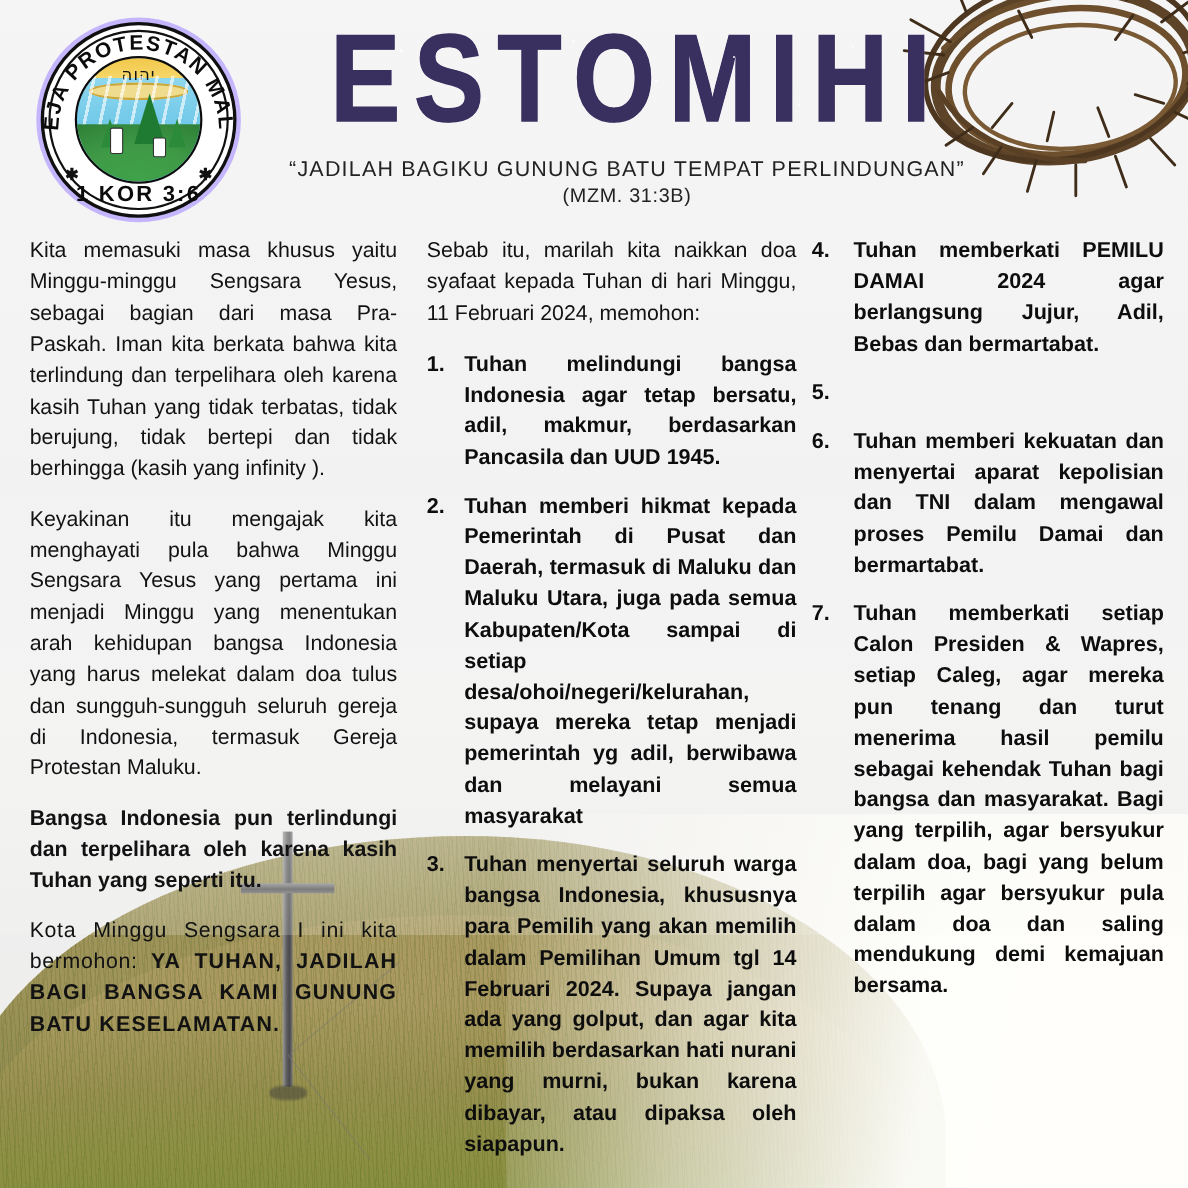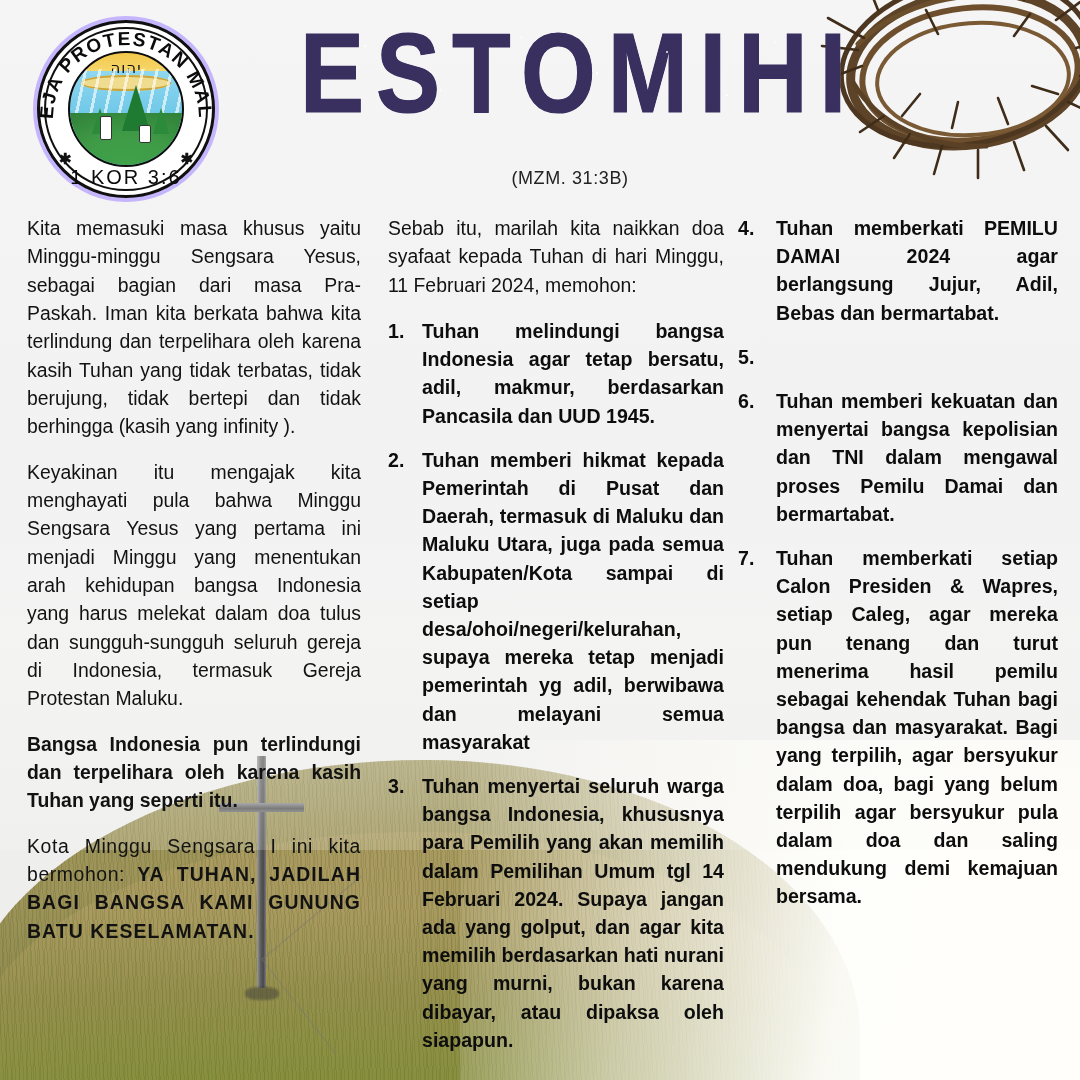--- a/index.html
+++ b/index.html
@@ -117,21 +117,21 @@
     border-left:14px solid transparent;border-right:14px solid transparent;
     border-bottom:46px solid #1f7a32;
   }
   .logo .tree.s2{left:20%;bottom:28%;border-left-width:8px;border-right-width:8px;border-bottom-width:26px;border-bottom-color:#2b8b3a;}
   .logo .tree.s3{left:74%;bottom:28%;border-left-width:8px;border-right-width:8px;border-bottom-width:26px;border-bottom-color:#2b8b3a;}
   .logo .person{position:absolute;bottom:22%;width:10px;height:22px;background:#fff;border:1px solid #333;border-radius:2px;}
   .logo .person.p1{left:27%;}
   .logo .person.p2{left:62%;height:16px;bottom:20%;}
   .logo .seal-top, .logo .seal-bot{
     position:absolute;left:0;width:100%;text-align:center;
-    font-weight:normal;color:#0b0b0b;
+    font-weight:bold;color:#0b0b0b;
   }
   .logo .seal-bot{
     bottom:13px;font-size:20px;letter-spacing:2px;
   }
   .logo .star{position:absolute;bottom:34px;font-size:15px;color:#111;font-weight:bold;}
   .logo .star.l{left:26px;}
   .logo .star.r{right:26px;}
   .arc-char{
     position:absolute;left:50%;top:50%;width:0;height:0;
     font-size:19px;font-weight:bold;color:#0b0b0b;
@@ -296,20 +296,21 @@
           </text>
         </svg>
       </div>
       <div class="star l">✱</div>
       <div class="star r">✱</div>
       <div class="seal-bot">1 KOR 3:6</div>
     </div>
 
     <div class="title">ESTOMIHI</div>
     <div class="title-grain"></div>
+    <div class="subtitle">“JADILAH BAGIKU GUNUNG BATU TEMPAT PERLINDUNGAN”</div>
     <div class="subref">(MZM. 31:3B)</div>
   </div>
 
   <div class="cols">
 
     <div class="col col1">
       <p class="p">Kita memasuki masa khusus yaitu Minggu-minggu Sengsara Yesus, sebagai bagian dari masa Pra-Paskah. Iman kita berkata bahwa kita terlindung dan terpelihara oleh karena kasih Tuhan yang tidak terbatas, tidak berujung, tidak bertepi dan tidak berhingga (kasih yang infinity ).</p>
       <p class="p">Keyakinan itu mengajak kita menghayati pula bahwa Minggu Sengsara Yesus yang pertama ini menjadi Minggu yang menentukan arah kehidupan bangsa Indonesia yang harus melekat dalam doa tulus dan sungguh-sungguh seluruh gereja di Indonesia, termasuk Gereja Protestan Maluku.</p>
       <p class="p bold">Bangsa Indonesia pun terlindungi dan terpelihara oleh karena kasih Tuhan yang seperti itu.</p>
       <p class="p spaced"><span>Kota Minggu Sengsara I ini kita bermohon: </span><b>YA TUHAN, JADILAH BAGI BANGSA KAMI GUNUNG BATU KESELAMATAN.</b></p>
@@ -337,21 +338,21 @@
       <ul class="olist">
         <li class="oitem">
           <div class="num">4.</div>
           <div class="body">Tuhan memberkati PEMILU DAMAI 2024 agar berlangsung Jujur, Adil, Bebas dan bermartabat.</div>
         </li>
         <li class="oitem">
           <div class="num">5.</div>
         </li>
         <li class="oitem">
           <div class="num">6.</div>
-          <div class="body">Tuhan memberi kekuatan dan menyertai bangsa kepolisian dan TNI dalam mengawal proses Pemilu Damai dan bermartabat.</div>
+          <div class="body">Tuhan memberi kekuatan dan menyertai aparat kepolisian dan TNI dalam mengawal proses Pemilu Damai dan bermartabat.</div>
         </li>
         <li class="oitem">
           <div class="num">7.</div>
           <div class="body">Tuhan memberkati setiap Calon Presiden &amp; Wapres, setiap Caleg, agar mereka pun tenang dan turut menerima hasil pemilu sebagai kehendak Tuhan bagi bangsa dan masyarakat. Bagi yang terpilih, agar bersyukur dalam doa, bagi yang belum terpilih agar bersyukur pula dalam doa dan saling mendukung demi kemajuan bersama.</div>
         </li>
       </ul>
     </div>
 
   </div>
 </div>

